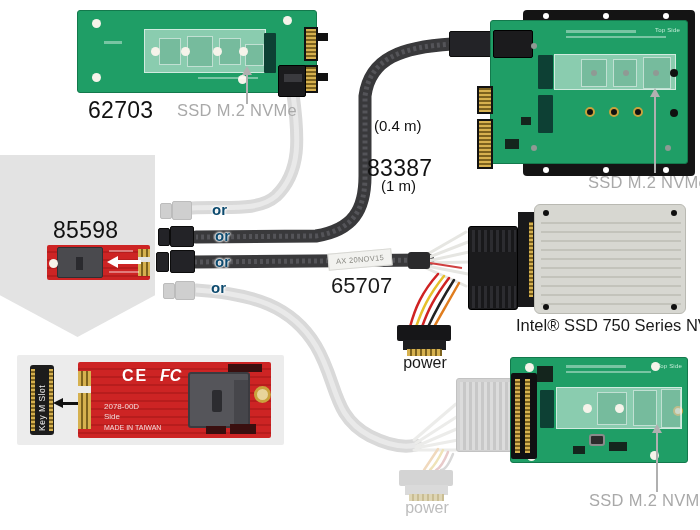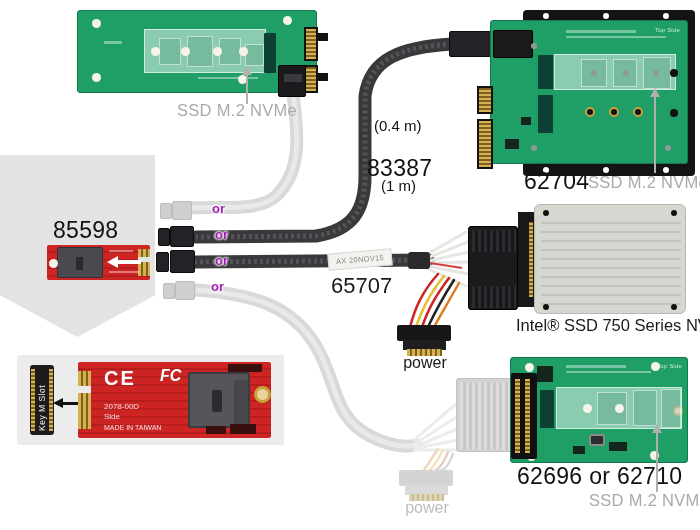--- a/index.html
+++ b/index.html
@@ -4,21 +4,21 @@
 <style>
   *{margin:0;padding:0;box-sizing:border-box}
   html,body{background:#fff}
   body{font-family:"Liberation Sans",sans-serif;color:#1a1a1a}
   .canvas{position:relative;width:700px;height:530px;background:#fff;overflow:hidden}
   .abs{position:absolute}
   .t{position:absolute;line-height:1.05;white-space:nowrap}
   .num{font-size:23px;color:#111;letter-spacing:.3px}
   .len{font-size:15px;color:#111}
   .ssdlbl{font-size:16.5px;color:#a9a9a9;letter-spacing:.3px}
-  .orlbl{font-size:13px;font-weight:700;color:#a21caf;
+  .orlbl{font-size:15px;font-weight:700;color:#0c4a6e;
          text-shadow:0 0 2px #fff,0 0 2px #fff,0 0 3px #fff,0 0 3px #fff}
   .hole{position:absolute;background:#f6f3ea;border-radius:50%;width:9px;height:9px}
   .gdot{position:absolute;width:10px;height:10px;border-radius:50%;background:#111;border:2px solid #c9a23d}
   .bdot{position:absolute;width:8px;height:8px;border-radius:50%;background:#101010}
   .sdot{position:absolute;width:6px;height:6px;border-radius:50%;background:#8f9a94}
   .chip{position:absolute;background:rgba(25,110,75,.18);border:1px solid rgba(255,255,255,.55)}
   .silk{position:absolute;background:rgba(255,255,255,.4);height:3px}
   .ghoststrip{position:absolute;background:rgba(255,255,255,.48);border:1px solid rgba(255,255,255,.6)}
   .slotconn{position:absolute;background:#0d4034;border-radius:1px}
   .pcb{position:absolute;background:#1f9e66;border:1px solid #13794c;border-radius:3px}
@@ -233,21 +233,21 @@
     <div class="abs goldpins-v" style="left:1px;top:4px;width:4px;height:62px"></div>
     <div class="abs goldpins-v" style="left:19px;top:4px;width:4px;height:62px"></div>
     <div class="abs" style="left:7px;top:4px;height:62px;color:#efefef;font-size:8.5px;letter-spacing:.5px;
                 writing-mode:vertical-rl;transform:rotate(180deg);display:flex;align-items:center">Key M Slot</div>
   </div>
   <div class="abs" style="left:62px;top:402px;width:20px;height:3px;background:#111"></div>
   <div class="abs" style="left:53px;top:398px;width:0;height:0;border-top:5px solid transparent;border-bottom:5px solid transparent;border-right:10px solid #111"></div>
   <div class="redpcb" style="left:78px;top:362px;width:193px;height:76px">
     <div class="abs goldpins-h" style="left:0;top:9px;width:13px;height:58px"></div>
     <div class="abs" style="left:0;top:24px;width:13px;height:7px;background:#ececec"></div>
-    <div class="t" style="left:26px;top:6px;color:#fff;font-size:20px;font-weight:700;letter-spacing:2px">CE</div>
+    <div class="t" style="left:44px;top:6px;color:#fff;font-size:16px;font-weight:700;letter-spacing:2px">CE</div>
     <div class="t" style="left:82px;top:6px;color:#fff;font-size:16px;font-weight:700;font-style:italic">FC</div>
     <div class="t" style="left:26px;top:41px;color:#f2dcdc;font-size:8px">2078-00D</div>
     <div class="t" style="left:26px;top:51px;color:#f2dcdc;font-size:8px">Side</div>
     <div class="t" style="left:26px;top:62px;color:#f2dcdc;font-size:7px">MADE IN TAIWAN</div>
     <div class="abs" style="left:110px;top:10px;width:62px;height:56px;background:#55555a;border:2px solid #3b3b40;border-radius:3px">
       <div class="abs" style="left:22px;top:16px;width:10px;height:22px;background:#2c2c30;border-radius:2px"></div>
       <div class="abs" style="left:44px;top:6px;width:14px;height:44px;background:#46464b"></div>
     </div>
     <div class="abs" style="left:176px;top:24px;width:17px;height:17px;border-radius:50%;background:#e8d49a;border:3px solid #c9a23d"></div>
     <div class="abs" style="left:150px;top:2px;width:34px;height:8px;background:#3a0f0f"></div>
@@ -261,44 +261,43 @@
     <div class="abs" style="left:10px;top:2px;width:46px;height:31px;background:#4a4a4e;border:1px solid #303034;border-radius:2px">
       <div class="abs" style="left:18px;top:9px;width:7px;height:13px;background:#2a2a2e"></div>
     </div>
     <div class="hole" style="left:2px;top:14px"></div>
     <div class="abs" style="left:70px;top:15px;width:24px;height:4px;background:#fff"></div>
     <div class="abs" style="left:60px;top:11px;width:0;height:0;border-top:6px solid transparent;border-bottom:6px solid transparent;border-right:11px solid #fff"></div>
     <div class="silk" style="left:62px;top:5px;width:24px;height:2px"></div>
     <div class="silk" style="left:62px;top:26px;width:30px;height:2px"></div>
   </div>
 
+  <div class="t num" style="left:88px;top:98px">62703</div>
   <div class="t ssdlbl" style="left:177px;top:102px">SSD M.2 NVMe</div>
 
   <div class="t len" style="left:374px;top:118px">(0.4 m)</div>
   <div class="t num" style="left:367px;top:156px">83387</div>
   <div class="t len" style="left:381px;top:178px">(1 m)</div>
 
-  <div class="t num" style="left:524px;top:169px">62704</div>
   <div class="t ssdlbl" style="left:588px;top:174px">SSD M.2 NVMe</div>
 
   <div class="t num" style="left:53px;top:218px">85598</div>
 
   <div class="t orlbl" style="left:212px;top:202px">or</div>
   <div class="t orlbl" style="left:215px;top:228px">or</div>
   <div class="t orlbl" style="left:215px;top:254px">or</div>
   <div class="t orlbl" style="left:211px;top:280px">or</div>
 
   <div class="t" style="left:331px;top:274px;font-size:22px">65707</div>
 
   <div class="t" style="left:398px;top:355px;width:54px;text-align:center;font-size:16px">power</div>
   <div class="t" style="left:400px;top:500px;width:54px;text-align:center;font-size:16px;color:#bdbdbd">power</div>
 
   <div class="t" style="left:516px;top:317px;font-size:16.5px">Intel® SSD 750 Series NVMe</div>
 
-  <div class="t num" style="left:517px;top:464px">62696 or 62710</div>
   <div class="t ssdlbl" style="left:589px;top:492px">SSD M.2 NVMe</div>
 
   <div class="arrowshaft" style="left:246px;top:74px;height:30px"></div>
   <div class="arrowhead-up" style="left:242px;top:66px"></div>
   <div class="arrowshaft" style="left:654px;top:96px;height:77px"></div>
   <div class="arrowhead-up" style="left:650px;top:88px"></div>
   <div class="arrowshaft" style="left:656px;top:432px;height:60px"></div>
   <div class="arrowhead-up" style="left:652px;top:424px"></div>
 
 </div>

